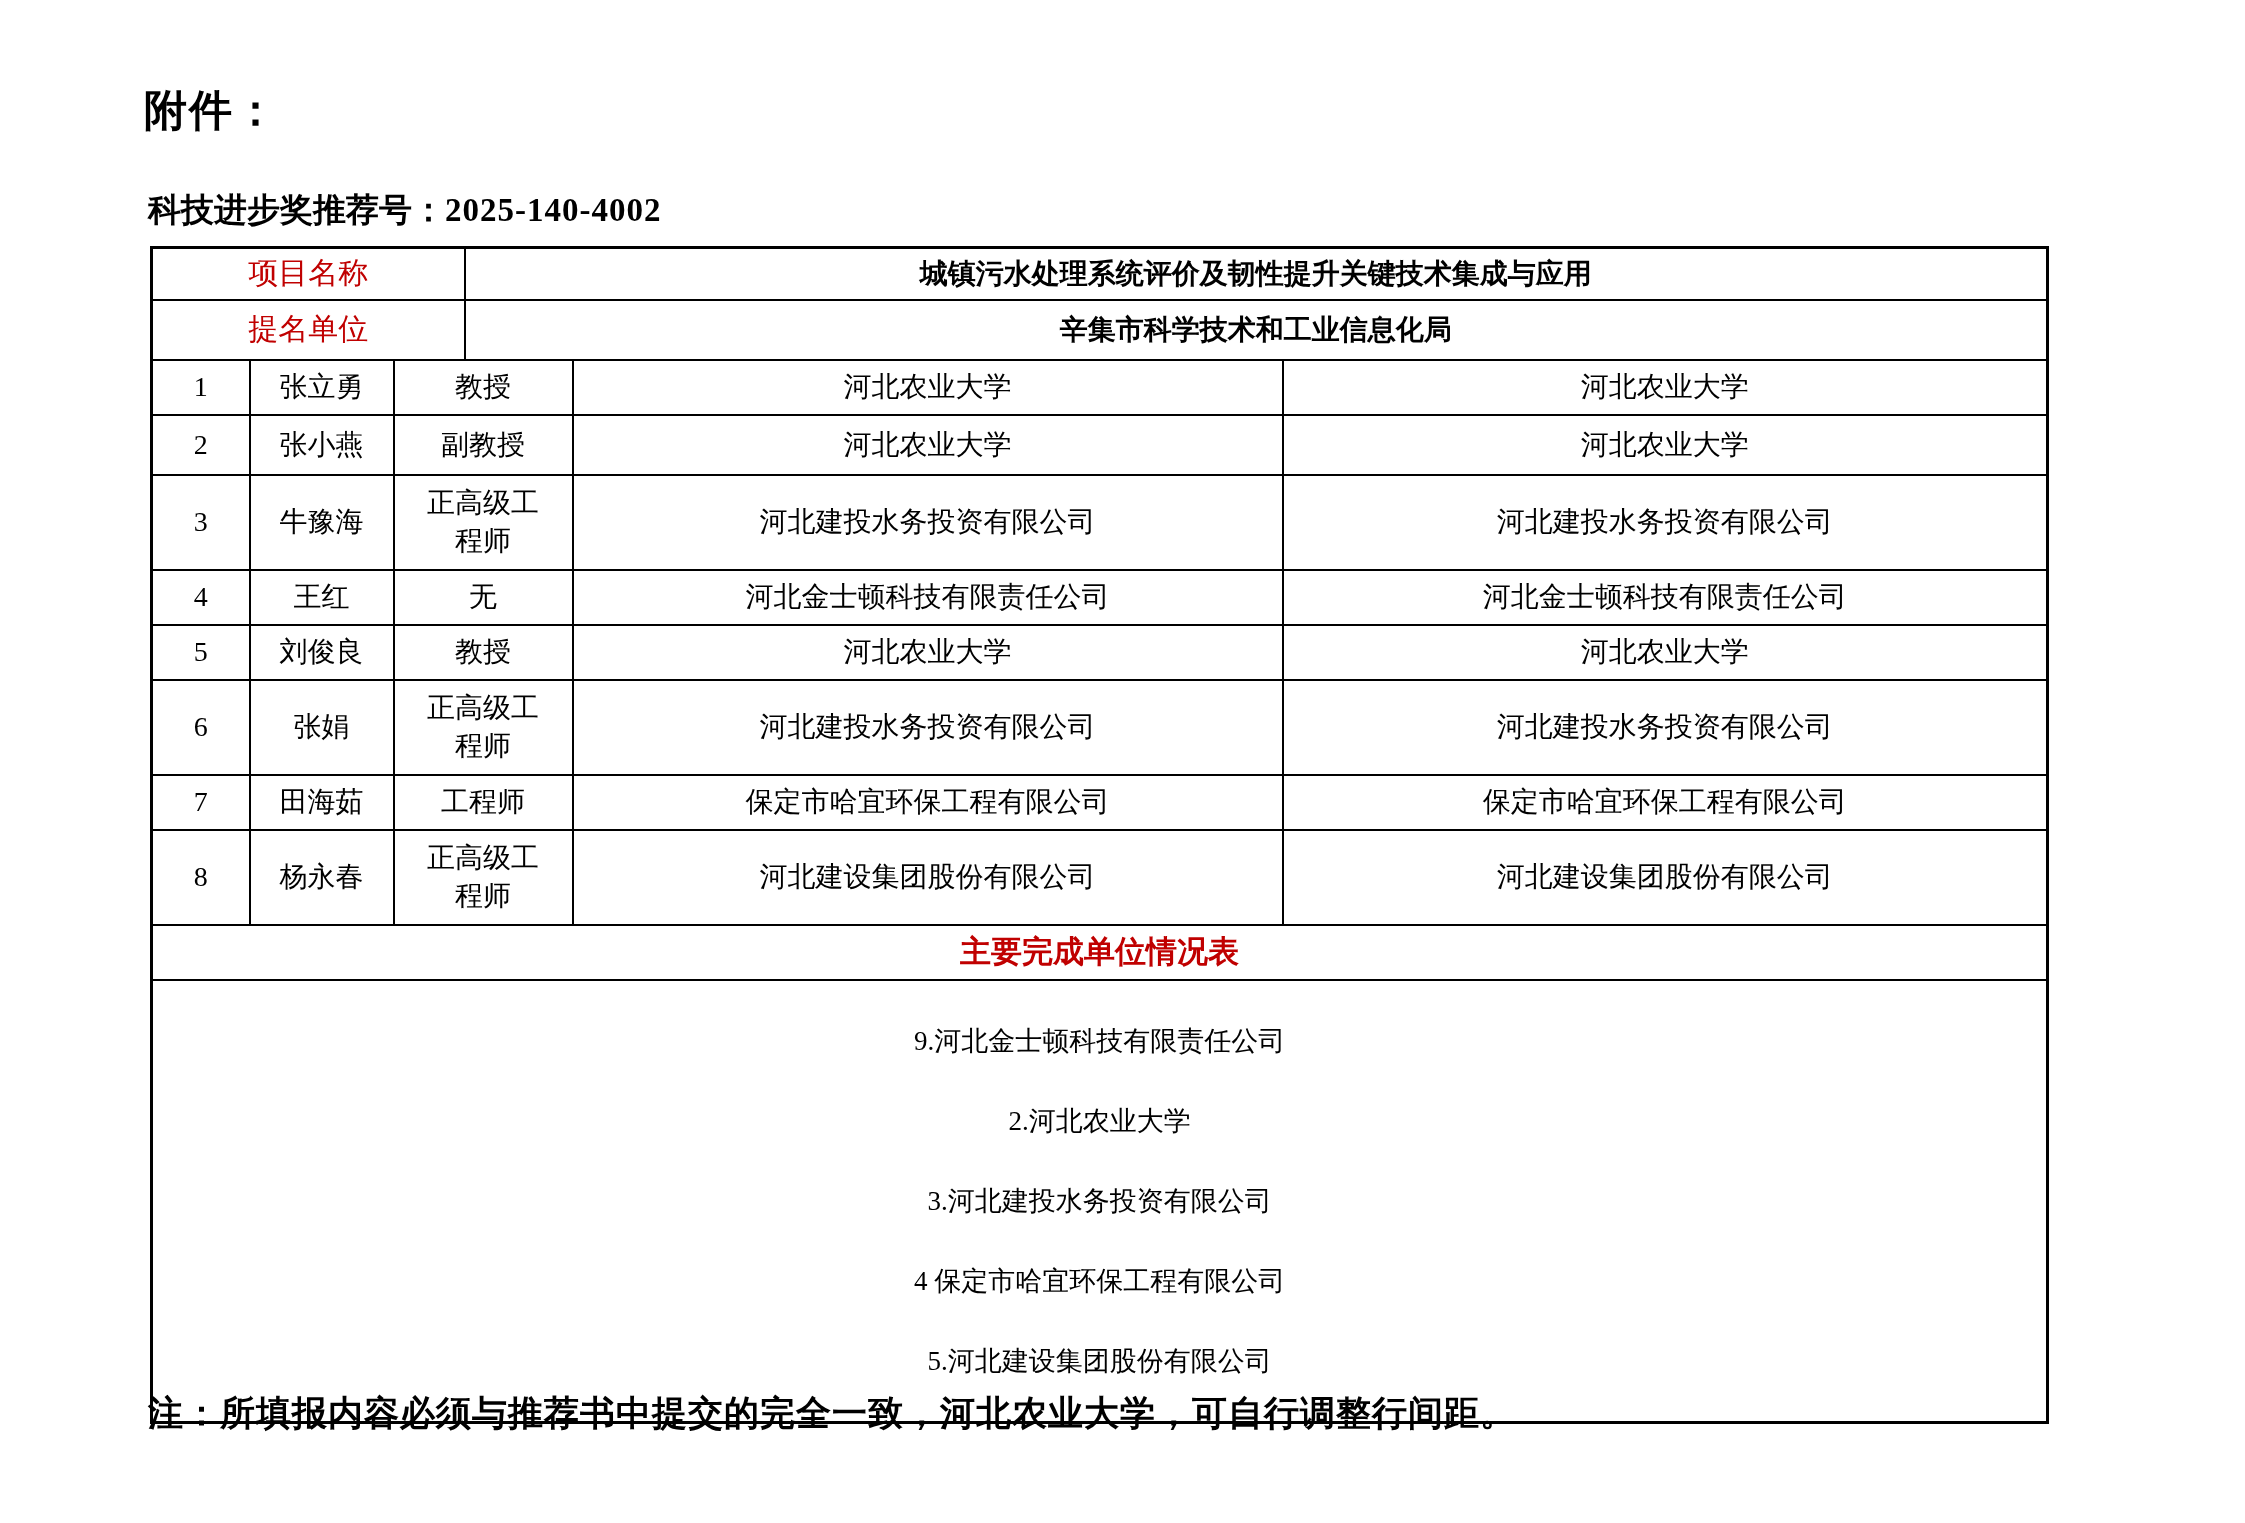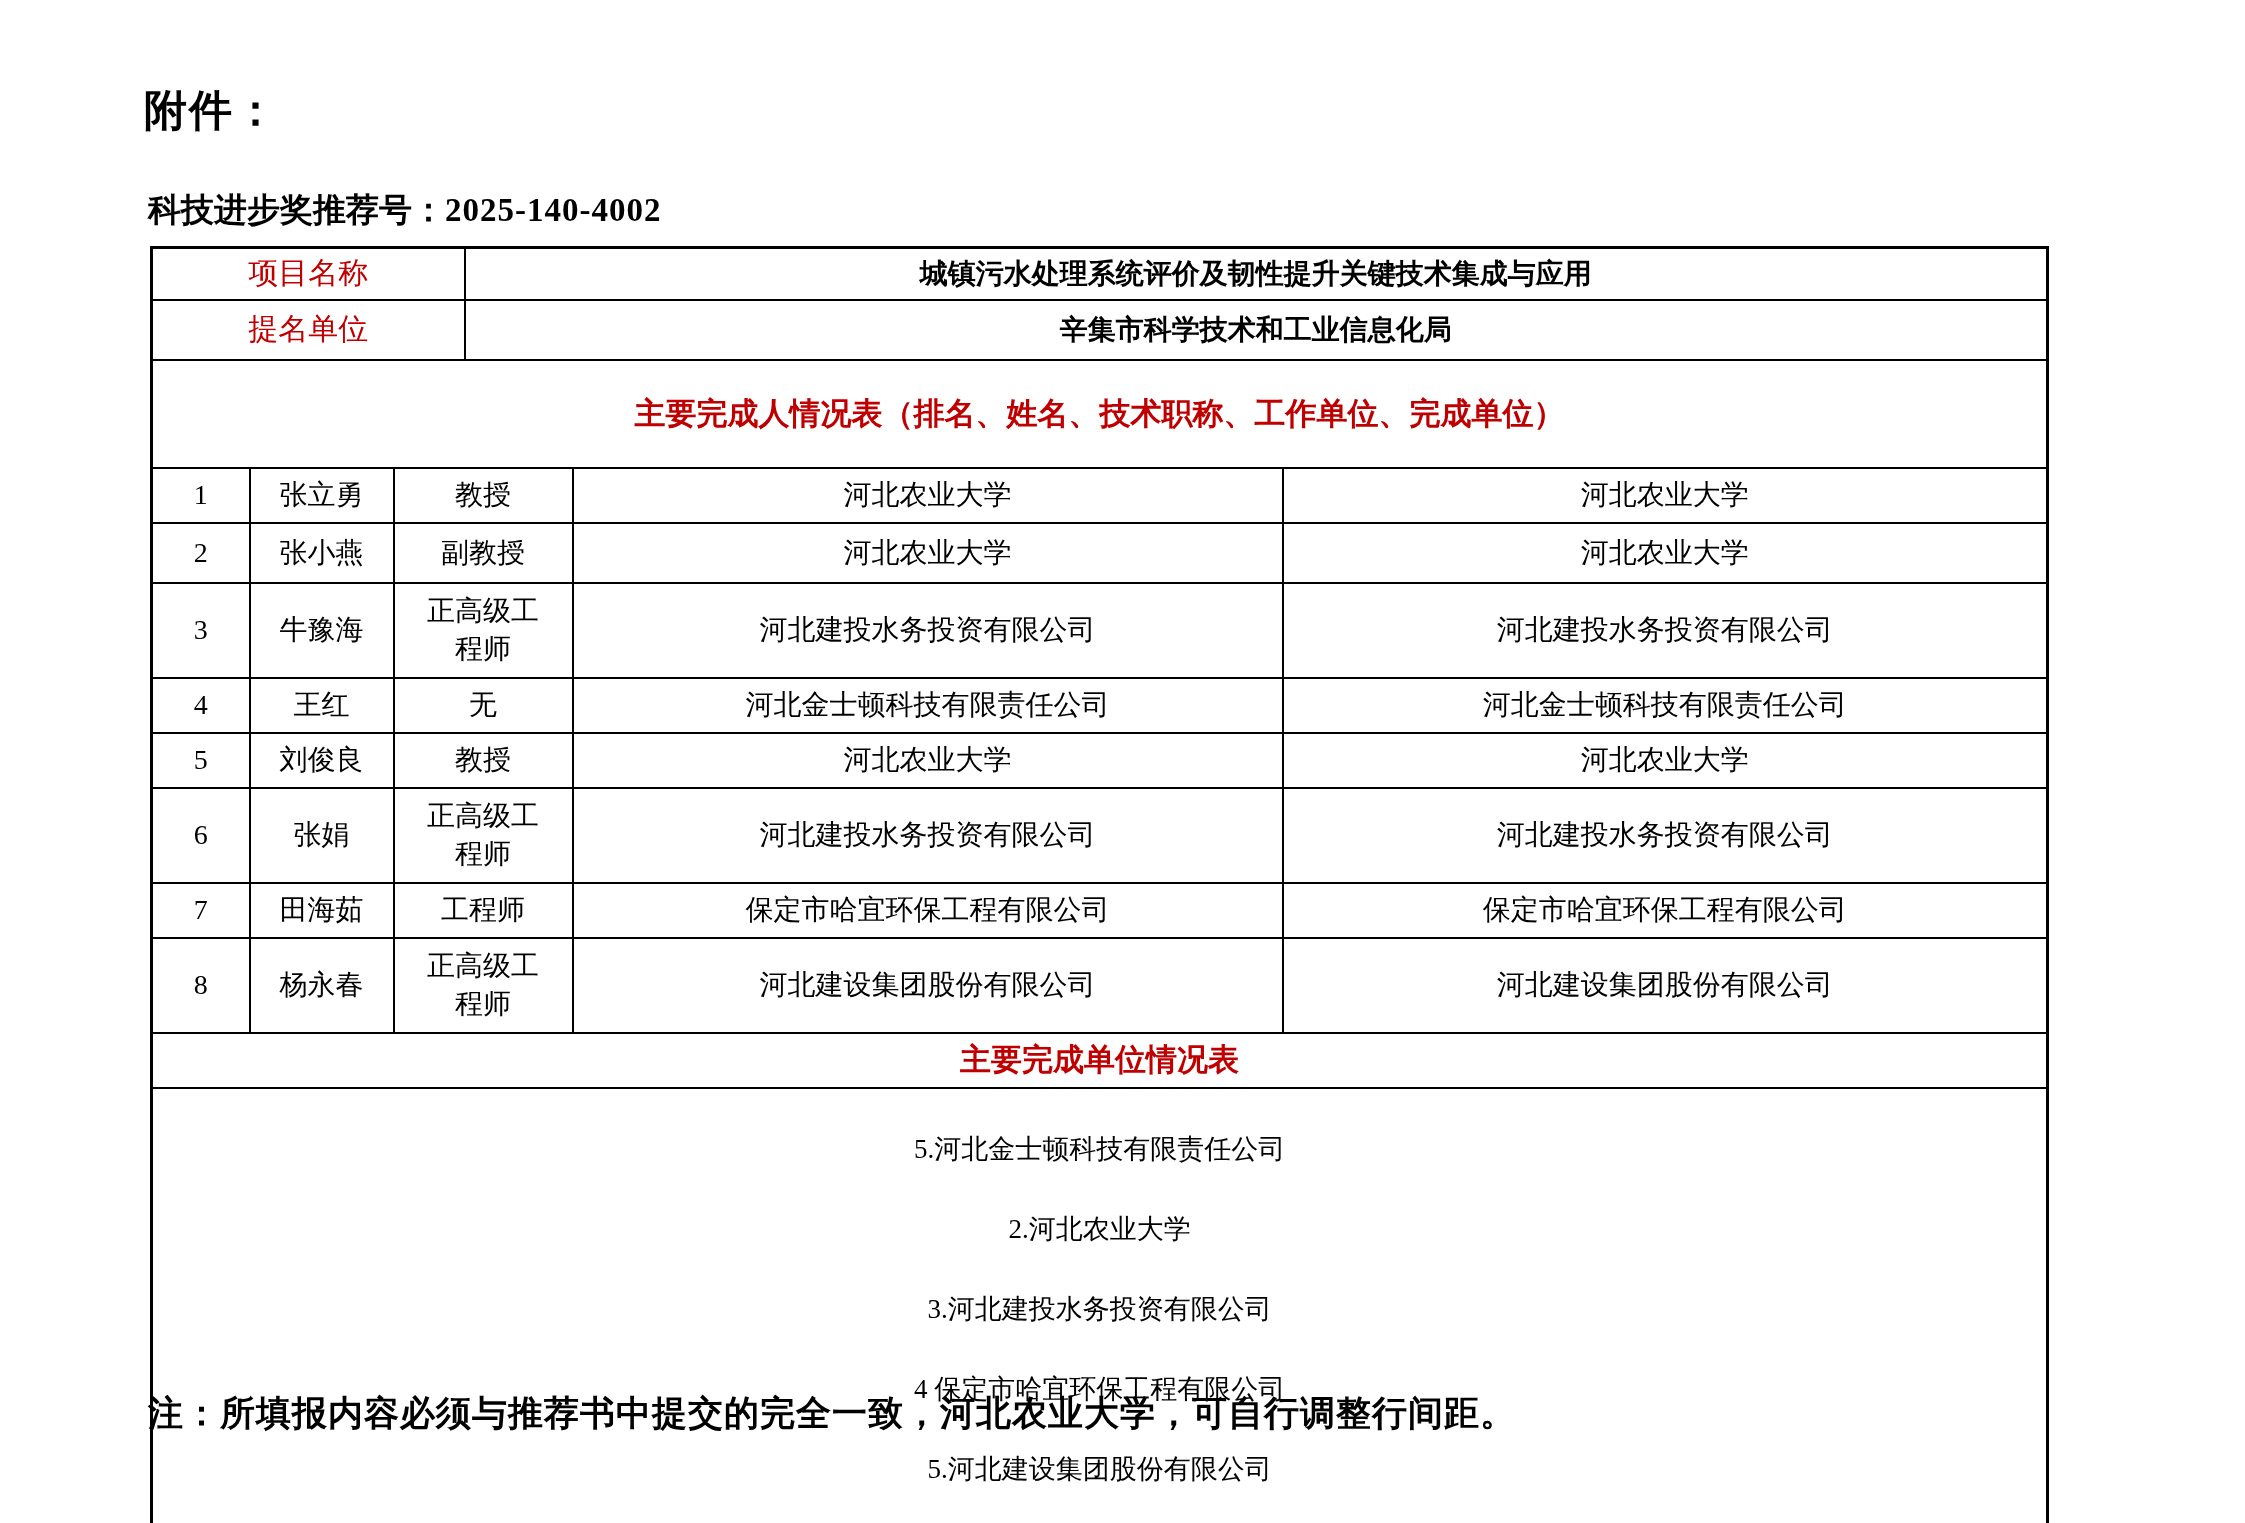--- a/index.html
+++ b/index.html
@@ -116,23 +116,20 @@
       <tr class="h52">
     <td colspan="3" class="red-label">项目名称</td>
     <td colspan="3" class="bold-val">城镇污水处理系统评价及韧性提升关键技术集成与应用</td>
   </tr>
 
   <tr class="h54">
     <td colspan="3" class="red-label">提名单位</td>
     <td colspan="3" class="bold-val">辛集市科学技术和工业信息化局</td>
   </tr>
 
-  <tr class="h108">
-    <td colspan="6" class="section-title">主要完成人情况表（排名、姓名、技术职称、工作单位、完成单位）</td>
-  </tr>
 
 
   <tr class="h55">
     <td>1</td>
     <td>张立勇</td>
     <td colspan="2">教授</td>
     <td>河北农业大学</td>
     <td>河北农业大学</td>
   </tr>
 
@@ -194,21 +191,21 @@
     <td>河北建设集团股份有限公司</td>
     <td>河北建设集团股份有限公司</td>
   </tr>
 
   <tr class="h55">
     <td colspan="6" class="section-title">主要完成单位情况表</td>
   </tr>
 
   <tr class="hlist">
     <td colspan="6" class="units-list-cell">
-      <span class="unit-line">5.河北金士顿科技有限责任公司</span>
+      <span class="unit-line">9.河北金士顿科技有限责任公司</span>
       <span class="unit-line">2.河北农业大学</span>
       <span class="unit-line">3.河北建投水务投资有限公司</span>
       <span class="unit-line">4 保定市哈宜环保工程有限公司</span>
       <span class="unit-line">5.河北建设集团股份有限公司</span>
     </td>
   </tr>
 </tbody>
   </table>
 
 <div class="note">注：所填报内容必须与推荐书中提交的完全一致，河北农业大学，可自行调整行间距。</div>

